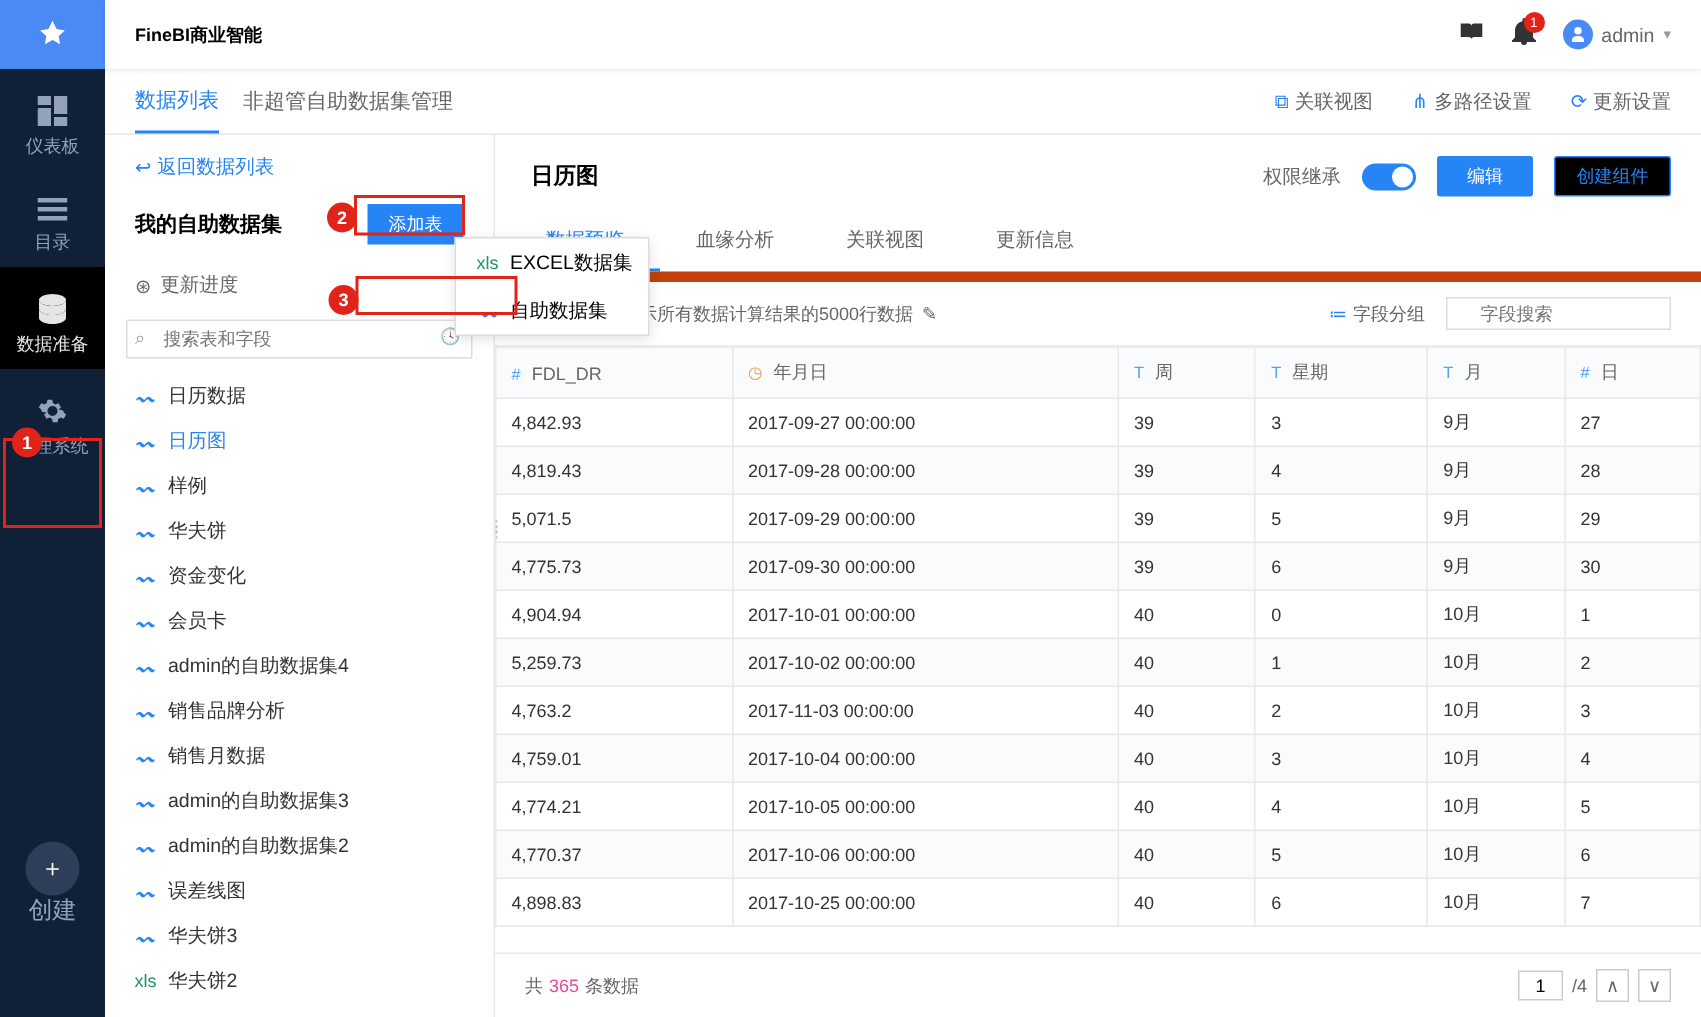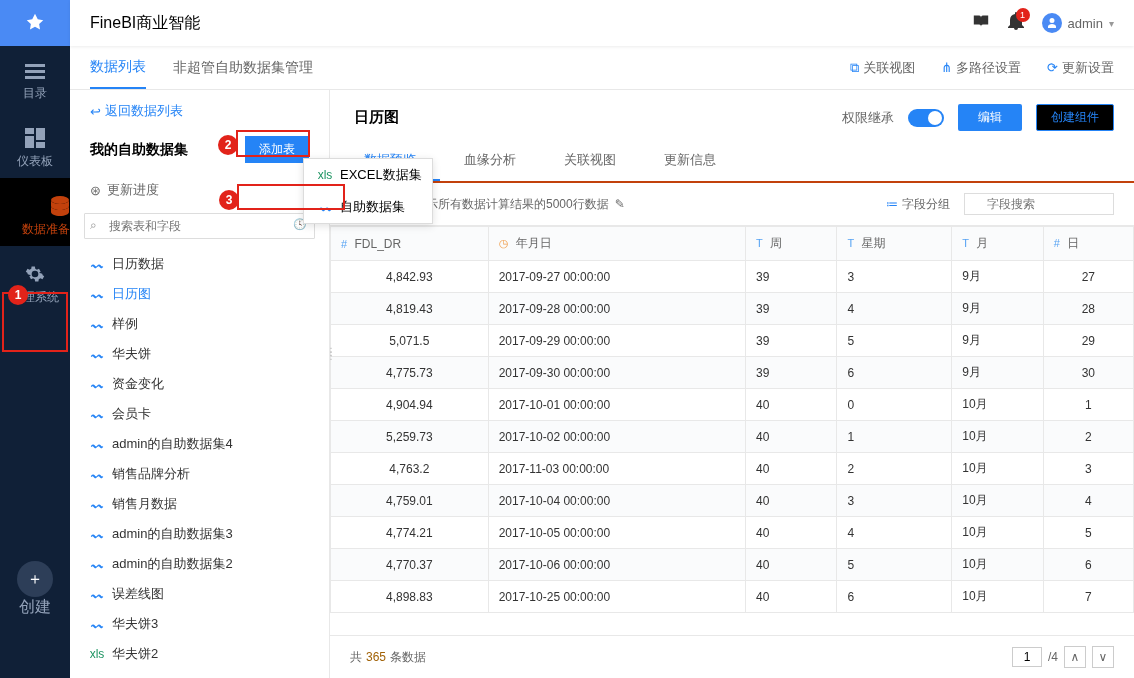--- a/index.html
+++ b/index.html
@@ -2,41 +2,41 @@
 <html><head>
 <meta charset="utf-8">
 <style>
 * { margin: 0; padding: 0; box-sizing: border-box; font-family: "Microsoft YaHei", Arial, sans-serif; }
 body { width: 1134px; height: 678px; overflow: hidden; background: #fff; position: relative; }
 
 
 .nav-rail { position: absolute; left: 0; top: 0; width: 70px; height: 678px; background: #102037; display: flex; flex-direction: column; align-items: center; }
 .nav-logo { width: 70px; height: 46px; background: #4a8af4; display: flex; align-items: center; justify-content: center; }
 .nav-item { width: 70px; padding: 18px 0 8px; display: flex; flex-direction: column; align-items: center; color: #93a2b9; cursor: pointer; }
-.nav-item.active { background: #000; color: #c2410c; align-items: flex-end; }
+.nav-item.active { background: #000; color: #e5e5e5; }
 .nav-item .label { font-size: 12px; margin-top: 5px; }
 .nav-spacer { flex: 1; }
 .nav-create { width: 36px; height: 36px; border-radius: 50%; background: #2d3e58; color: #fff; display: flex; align-items: center; justify-content: center; margin-top: 24px; }
 .nav-create-wrap { display: flex; flex-direction: column; align-items: center; color: #93a2b9; margin-bottom: 60px; }
 
 
 .step-badge { position: absolute; width: 20px; height: 20px; border-radius: 50%; background: #e2231a; color: #fff; font-size: 12px; font-weight: bold; display: flex; align-items: center; justify-content: center; z-index: 20; }
 .step-outline { position: absolute; border: 2px solid #e2231a; z-index: 15; pointer-events: none; }
 
 
 .header { position: absolute; left: 70px; top: 0; right: 0; height: 46px; display: flex; align-items: center; padding: 0 20px; background: #fff; box-shadow: 0 1px 3px rgba(0,0,0,0.08); }
-.header-title { font-size: 16px; font-weight: 400; }
+.header-title { font-size: 12px; font-weight: 700; }
 .header-right { margin-left: auto; display: flex; align-items: center; gap: 18px; color: #666; position: relative; }
 .notif-dot { position: absolute; top: -4px; right: -6px; width: 14px; height: 14px; border-radius: 50%; background: #e2231a; color: #fff; font-size: 9px; display: flex; align-items: center; justify-content: center; }
 .header-user { display: flex; align-items: center; gap: 6px; font-size: 13px; color: #666; }
 .avatar-circle { width: 20px; height: 20px; border-radius: 50%; background: #4a8af4; color: #fff; display: flex; align-items: center; justify-content: center; font-size: 11px; }
 
 
 .tabs-bar { position: absolute; left: 70px; top: 46px; right: 0; height: 44px; display: flex; align-items: center; padding: 0 20px; border-bottom: 1px solid #e8e8e8; }
-.tabs-left { display: flex; gap: 27px; height: 100%; align-items: center; }
+.tabs-left { display: flex; gap: 16px; height: 100%; align-items: center; }
 .tab { font-size: 14px; color: #666; cursor: pointer; height: 100%; display: flex; align-items: center; }
 .tab.active { color: #2584f6; border-bottom: 2px solid #2584f6; }
 .tabs-right { margin-left: auto; display: flex; gap: 26px; font-size: 13px; color: #666; }
 .tabs-right-item { display: flex; align-items: center; gap: 4px; cursor: pointer; }
 
 
 .left-panel { position: absolute; left: 70px; top: 90px; width: 260px; bottom: 0; border-right: 1px solid #e8e8e8; display: flex; flex-direction: column; }
 .back-link { color: #2584f6; font-size: 13px; padding: 12px 20px; cursor: pointer; display: flex; align-items: center; gap: 4px; }
 .panel-title-row { display: flex; align-items: center; padding: 4px 20px 10px; }
 .panel-title { font-size: 14px; font-weight: 600; }
@@ -60,21 +60,21 @@
 
 .main { position: absolute; left: 330px; top: 90px; right: 0; bottom: 0; display: flex; flex-direction: column; }
 .main-top { display: flex; align-items: center; padding: 14px 20px 10px 24px; gap: 14px; }
 .main-title { font-size: 15px; font-weight: 600; }
 .main-top-right { margin-left: auto; display: flex; align-items: center; gap: 14px; font-size: 13px; color: #666; }
 .toggle { width: 36px; height: 18px; border-radius: 9px; background: #2584f6; position: relative; cursor: pointer; }
 .toggle::after { content: ""; position: absolute; right: 2px; top: 2px; width: 14px; height: 14px; border-radius: 50%; background: #fff; }
 .btn-primary { background: #2584f6; color: #fff; border: none; padding: 5px 20px; font-size: 12px; cursor: pointer; border-radius: 2px; }
 .btn-outline { background: #000000; color: #2584f6; border: 1px solid #2584f6; padding: 4px 14px; font-size: 12px; cursor: pointer; border-radius: 2px; }
 
-.sub-tabs { display: flex; gap: 0; border-bottom: 2px solid #c2410c; padding-left: 10px; }
+.sub-tabs { display: flex; gap: 0; border-bottom: 7px solid #c2410c; padding-left: 10px; }
 .sub-tab { padding: 10px 24px; font-size: 13px; color: #666; cursor: pointer; }
 .sub-tab.active { color: #2584f6; border-bottom: 2px solid #2584f6; }
 
 .table-toolbar { display: flex; align-items: center; padding: 10px 20px; gap: 14px; font-size: 12px; color: #666; border-bottom: 1px solid #e8e8e8; }
 .toolbar-icons { display: flex; gap: 6px; }
 .toolbar-icon-btn { width: 22px; height: 22px; border: 1px solid #ccc; display: flex; align-items: center; justify-content: center; cursor: pointer; border-radius: 2px; color: #2584f6; font-size: 11px; }
 .toolbar-mid { display: flex; align-items: center; gap: 6px; }
 .toolbar-right { margin-left: auto; display: flex; align-items: center; gap: 14px; }
 .field-search { border: 1px solid #ddd; padding: 3px 8px 3px 22px; font-size: 12px; width: 150px; position: relative; }
 .field-search-wrap { position: relative; }
@@ -82,56 +82,56 @@
 .field-group { display: flex; align-items: center; gap: 4px; cursor: pointer; color: #666; }
 
 .grid { flex: 1; overflow: auto; }
 table { width: 100%; border-collapse: collapse; font-size: 12px; }
 th { text-align: left; padding: 8px 10px; border: 1px solid #e8e8e8; background: #fafbfc; font-weight: normal; color: #666; }
 th .col-icon { font-size: 11px; margin-right: 4px; }
 .col-icon.num { color: #57a3f3; }
 .col-icon.date { color: #f0a050; }
 .col-icon.text { color: #57a3f3; }
 td { padding: 7px 10px; border: 1px solid #e8e8e8; color: #333; }
-td.num { text-align: center; }
+td.num { text-align: left; }
 tbody tr:nth-child(even) { background: #fafbfc; }
 
 .footer { display: flex; align-items: center; padding: 10px 20px; border-top: 1px solid #e8e8e8; font-size: 12px; color: #666; }
 .footer-right { margin-left: auto; display: flex; align-items: center; gap: 6px; }
 .page-input { width: 30px; border: 1px solid #ccc; text-align: center; padding: 2px; font-size: 12px; }
 .page-btn { width: 22px; height: 22px; border: 1px solid #ccc; display: flex; align-items: center; justify-content: center; cursor: pointer; background: #fff; }
 
 
 .resize-dots { position: absolute; left: 326px; top: 350px; color: #bbb; font-size: 10px; line-height: 4px; }
 </style>
 </head>
 <body>
 
 <div class="nav-rail">
   <div class="nav-logo">
     <svg width="22" height="22" viewBox="0 0 24 24">
         <path fill="#fff" d="M12 2l3 6 6 1-4.5 4 1 6L12 16l-5.5 3 1-6L3 9l6-1z"></path>
       </svg>
-  </div>
-  <div class="nav-item">
-    <svg width="20" height="16" viewBox="0 0 20 16">
-        <rect fill="currentColor" x="0" y="0" width="20" height="3"></rect>
-        <rect fill="currentColor" x="0" y="6" width="20" height="3"></rect>
-        <rect fill="currentColor" x="0" y="12" width="20" height="3"></rect>
-      </svg>
-    <span class="label">目录</span>
   </div>
   <div class="nav-item">
     <svg width="20" height="20" viewBox="0 0 20 20">
         <rect fill="currentColor" x="0" y="0" width="9" height="6"></rect>
         <rect fill="currentColor" x="11" y="0" width="9" height="12"></rect>
         <rect fill="currentColor" x="0" y="8" width="9" height="12"></rect>
         <rect fill="currentColor" x="11" y="14" width="9" height="6"></rect>
       </svg>
     <span class="label">仪表板</span>
+  </div>
+  <div class="nav-item">
+    <svg width="20" height="16" viewBox="0 0 20 16">
+        <rect fill="currentColor" x="0" y="0" width="20" height="3"></rect>
+        <rect fill="currentColor" x="0" y="6" width="20" height="3"></rect>
+        <rect fill="currentColor" x="0" y="12" width="20" height="3"></rect>
+      </svg>
+    <span class="label">目录</span>
   </div>
   <div class="nav-item active">
     <svg width="20" height="20" viewBox="0 0 20 20">
         <ellipse fill="currentColor" cx="10" cy="4" rx="9" ry="4"></ellipse>
         <path fill="currentColor" d="M1 4v6c0 2.2 4 4 9 4s9-1.8 9-4V4c0 2.2-4 4-9 4S1 6.2 1 4z"></path>
         <path fill="currentColor" d="M1 10v6c0 2.2 4 4 9 4s9-1.8 9-4v-6c0 2.2-4 4-9 4s-9-1.8-9-4z"></path>
       </svg>
     <span class="label">数据准备</span>
   </div>
   <div class="nav-item">
@@ -418,21 +418,21 @@
             <td>40</td>
             <td>6</td>
             <td>10月</td>
             <td class="num">7</td>
           </tr>
         </tbody>
     </table>
   </div>
   <div class="footer">
     <span>共</span>
-    <span style="color:#a16207;margin:0 4px">365</span>
+    <span style="color:#ec4899;margin:0 4px">365</span>
     <span>条数据</span>
     <div class="footer-right">
       <input class="page-input" value="1" style="">
       <span>/4</span>
       <span class="page-btn">∧</span>
       <span class="page-btn">∨</span>
     </div>
   </div>
 </div>
 

